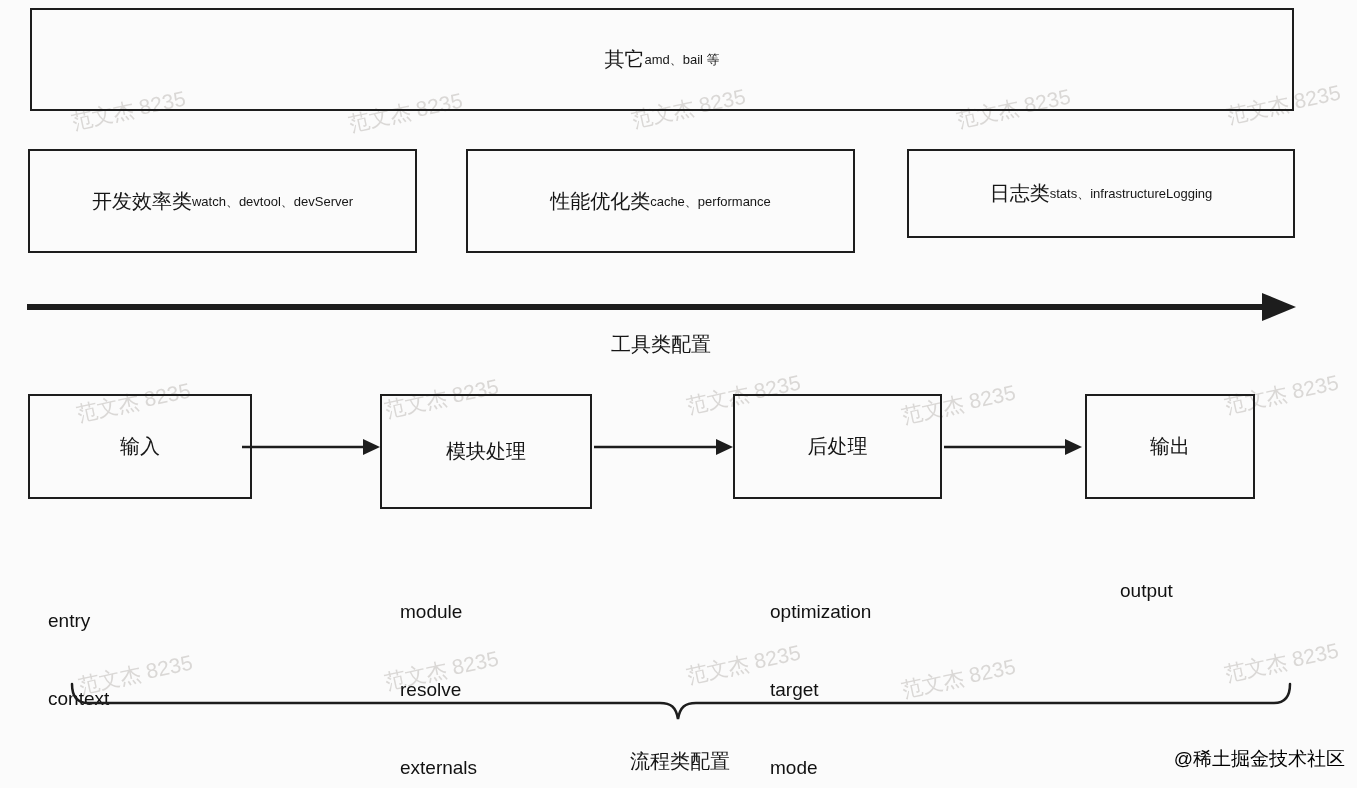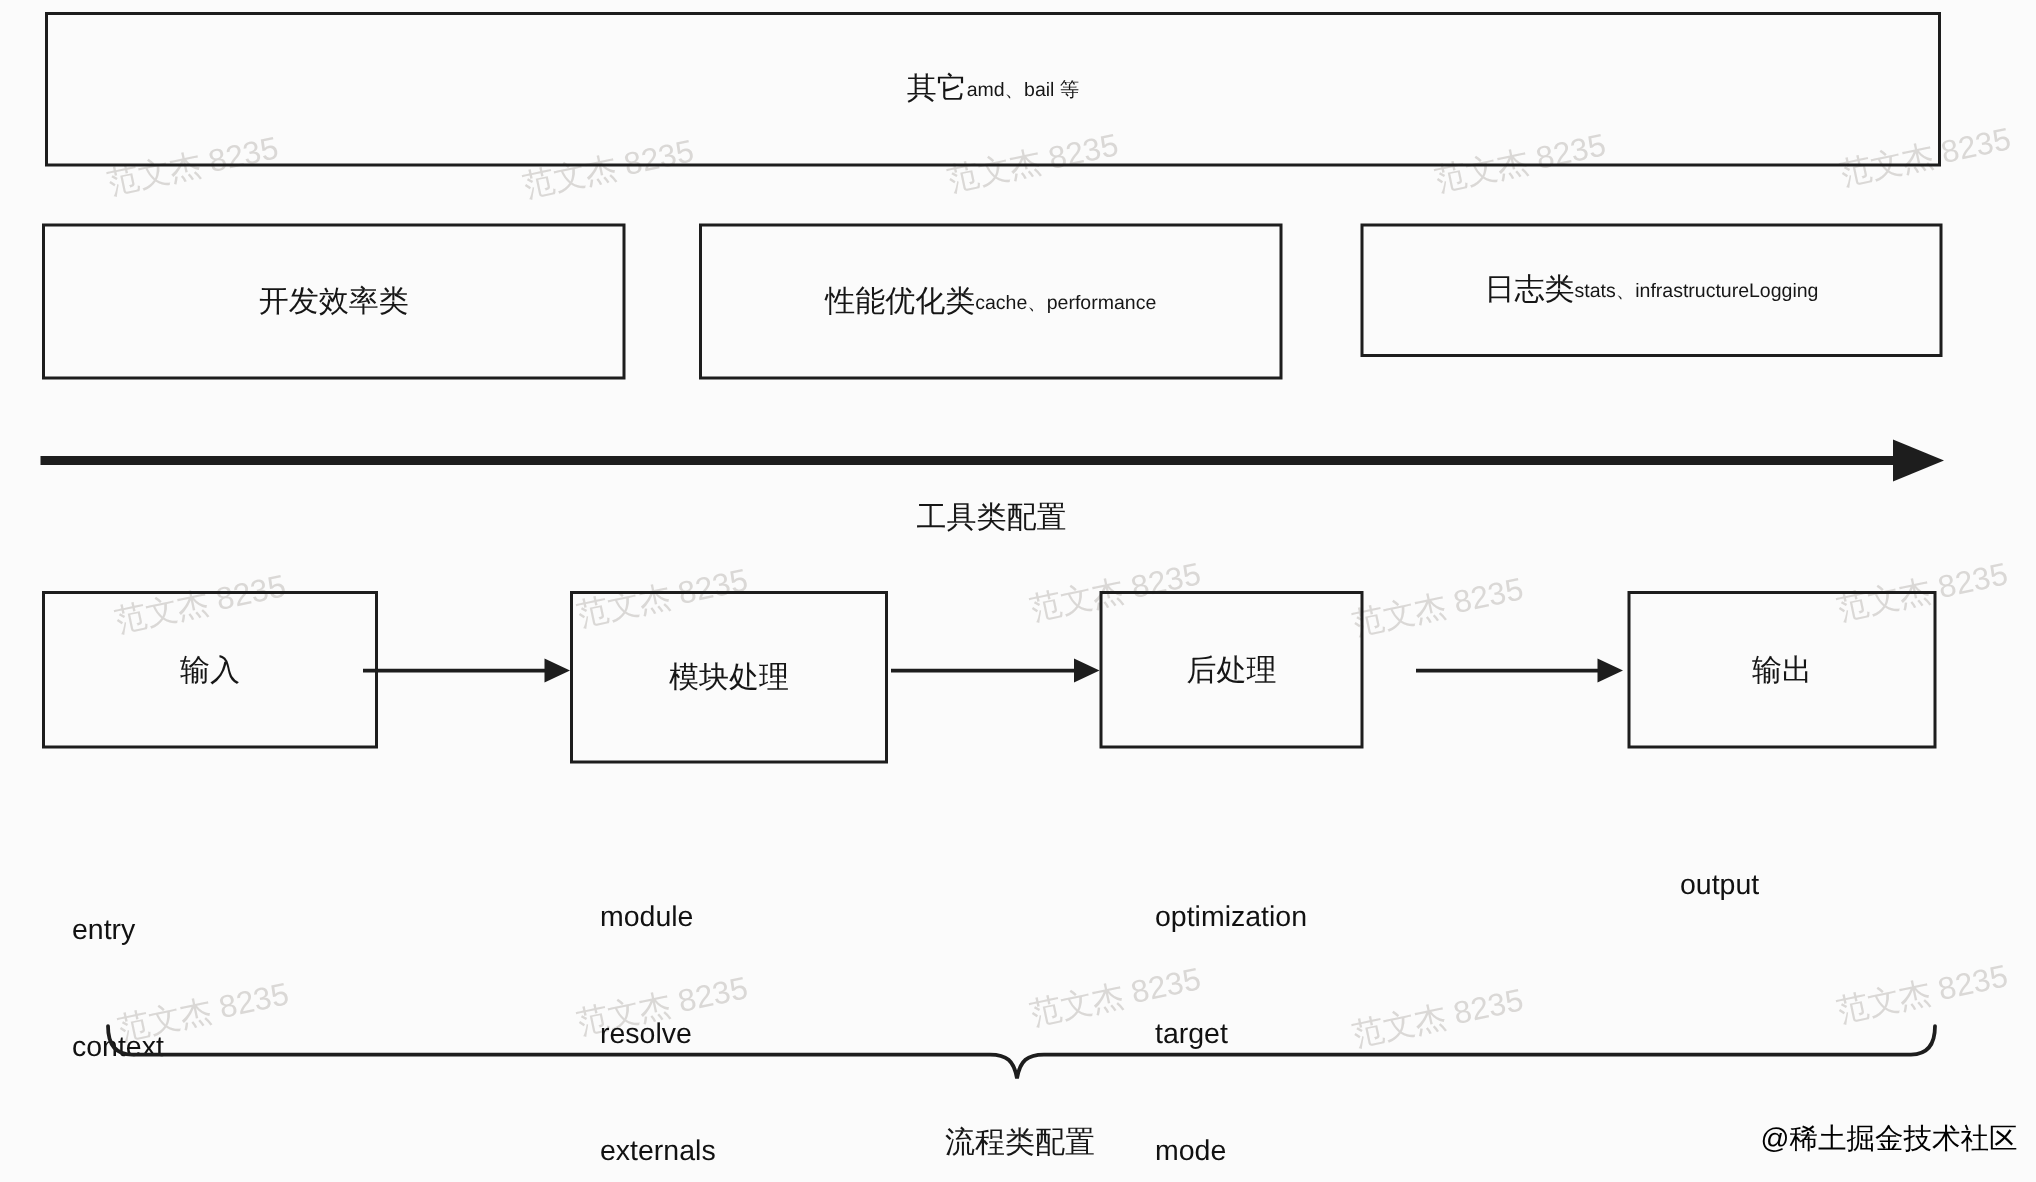--- a/index.html
+++ b/index.html
@@ -77,20 +77,21 @@
   <span class="watermark" style="left:905px;top:676px">范文杰 8235</span>
   <span class="watermark" style="left:1228px;top:660px">范文杰 8235</span>
 
   <div class="box" style="left:30px;top:8px;width:1264px;height:103px">
     <div class="t">其它</div>
     <div class="s">amd、bail 等</div>
   </div>
 
   <div class="box" style="left:28px;top:149px;width:389px;height:104px">
     <div class="t">开发效率类</div>
+    <div class="s">watch、devtool、devServer</div>
   </div>
   <div class="box" style="left:466px;top:149px;width:389px;height:104px">
     <div class="t">性能优化类</div>
     <div class="s">cache、performance</div>
   </div>
   <div class="box" style="left:907px;top:149px;width:388px;height:89px">
     <div class="t">日志类</div>
     <div class="s">stats、infrastructureLogging</div>
   </div>
 
@@ -99,24 +100,24 @@
     <polygon class="fillhead" points="1262,3 1296,17 1262,31"></polygon>
   </svg>
   <div class="axis-label">工具类配置</div>
 
   <div class="box" style="left:28px;top:394px;width:224px;height:105px">
     <div class="flow-label">输入</div>
   </div>
   <div class="box" style="left:380px;top:394px;width:212px;height:115px">
     <div class="flow-label">模块处理</div>
   </div>
-  <div class="box" style="left:733px;top:394px;width:176px;height:105px">
+  <div class="box" style="left:733px;top:394px;width:209px;height:105px">
     <div class="flow-label">后处理</div>
   </div>
-  <div class="box" style="left:1085px;top:394px;width:206px;height:105px">
+  <div class="box" style="left:1085px;top:394px;width:170px;height:105px">
     <div class="flow-label">输出</div>
   </div>
 
   <svg style="top:385px" width="1357" height="125" aria-hidden="true">
     <line class="stroke" x1="242" y1="62" x2="366" y2="62" stroke-width="2.5"></line>
     <polygon class="fillhead" points="363,54 380,62 363,70"></polygon>
     <line class="stroke" x1="594" y1="62" x2="719" y2="62" stroke-width="2.5"></line>
     <polygon class="fillhead" points="716,54 733,62 716,70"></polygon>
     <line class="stroke" x1="944" y1="62" x2="1068" y2="62" stroke-width="2.5"></line>
     <polygon class="fillhead" points="1065,54 1082,62 1065,70"></polygon>

